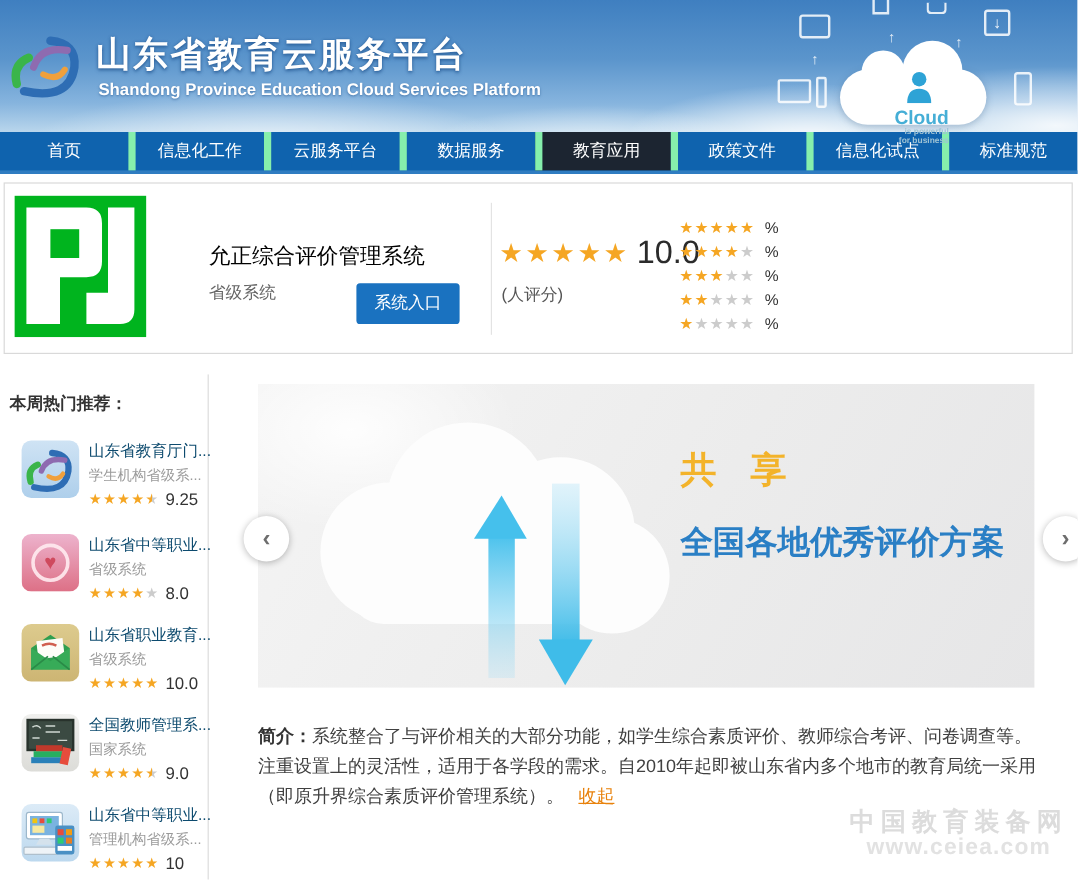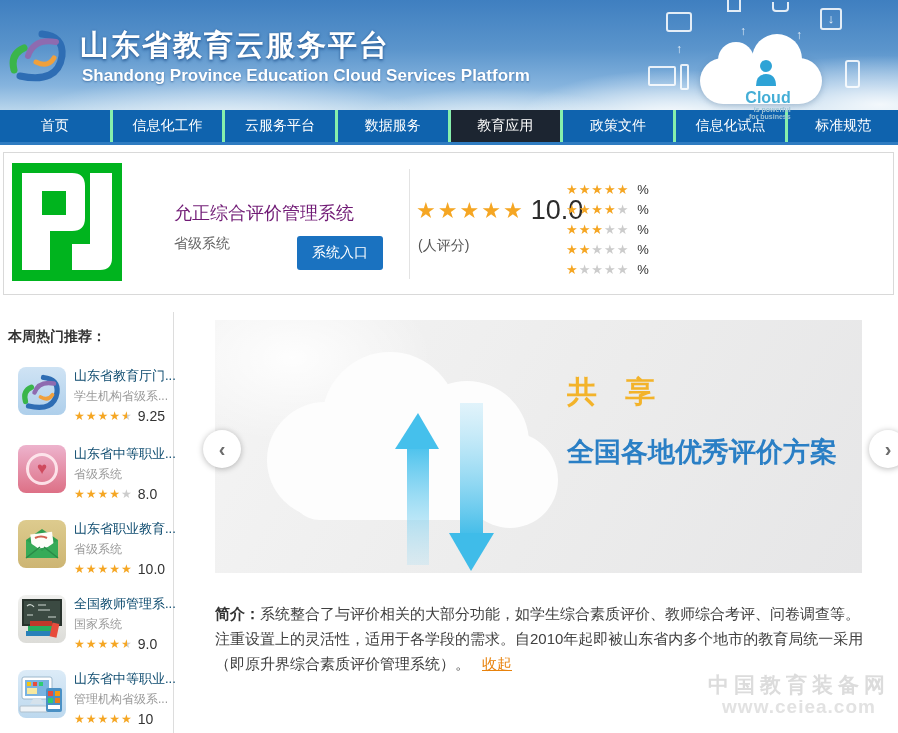--- a/index.html
+++ b/index.html
@@ -19,21 +19,21 @@
       linear-gradient(180deg,#3f7fc0 0%,#5b95cc 45%,#86b4de 78%,#b9d6ec 100%);
   }
   .logo-block { position:absolute; left:8px; top:20px; width:420px; height:75px; cursor:pointer; }
   .logo-swirl { position:absolute; left:0; top:4px; }
   .header-title {
     position:absolute; left:72px; top:6px; font-size:29px; font-weight:bold; color:#fff;
     letter-spacing:2px; text-shadow:0 2px 3px rgba(25,75,135,.65), 0 0 2px rgba(25,75,135,.5);
     white-space:nowrap;
   }
   .header-subtitle {
-    position:absolute; left:74px; top:46px; font-size:17px; font-weight:bold; color:#fff;
+    position:absolute; left:74px; top:46px; font-size:14px; font-weight:bold; color:#fff;
     text-shadow:0 1px 2px rgba(25,75,135,.6); white-space:nowrap;
   }
   .deco { position:absolute; border:2px solid rgba(255,255,255,.85); }
   .deco-tablet   { left:666px; top:12px;  width:26px; height:20px; border-radius:3px; }
   .deco-monitor  { left:648px; top:66px;  width:28px; height:20px; border-radius:2px; }
   .deco-tower    { left:680px; top:64px;  width:9px;  height:26px; border-radius:2px; }
   .deco-calc     { left:727px; top:0;     width:14px; height:12px; border-top:none; }
   .deco-download { left:820px; top:8px;   width:22px; height:22px; border-radius:3px;
                    color:rgba(255,255,255,.9); font-size:13px; text-align:center; line-height:18px; }
   .deco-phone    { left:845px; top:60px;  width:15px; height:28px; border-radius:3px; }
@@ -53,31 +53,31 @@
   .cloud-badge .ctext { position:relative; z-index:2; margin-left:4px; line-height:1; }
   .ctext .l1 { color:#45aed6; font-weight:bold; font-size:16px; }
   .ctext .l2, .ctext .l3 { color:#9fc3d4; font-size:7px; font-weight:bold; text-align:right; }
   
   .nav {
     position:absolute; left:0; top:110px; width:898px; height:35px;
     background:var(--nav-blue,#0f63ae); display:flex; border-bottom:3px solid #2f7cc1;text-align:right;
   }
   .nav-item {
     flex:1; display:flex; align-items:center; justify-content:center;
-    color:#fff; font-size:14px; cursor:pointer; border-left:3px solid #86efac;
+    color:#fff; font-size:14px; cursor:pointer; border-left:6px solid #86efac;
   }
   .nav-item:first-child { border-left:none; }
   .nav-item.active { background:var(--nav-active,#1c2531); }
   
   .app-card {
     position:absolute; left:3px; top:152px; width:891px; height:143px;
     background:#fff; border:1px solid #d9d9d9;
   }
   .pj-logo { position:absolute; left:8px; top:10px; }
-  .app-name { position:absolute; left:170px; top:48px; font-size:18px; color:#701a75; }
+  .app-name { position:absolute; left:170px; top:48px; font-size:18px; color:#000000; }
   .app-level { position:absolute; left:170px; top:82px; font-size:14px; color:#666; }
   .entry-btn {
     position:absolute; left:293px; top:83px; background:var(--accent-blue,#1a72c0); color:#fff;
     font-size:14px; padding:8px 15px; border:none; border-radius:3px; cursor:pointer;
     font-family:inherit;
   }
   .vdivider { position:absolute; left:405px; top:16px; width:1px; height:110px; background:#e3e3e3; }
   .score-row { position:absolute; left:412px; top:42px; display:flex; align-items:center; }
   .score-row .stars { font-size:22px; letter-spacing:2px; }
   .score-num { font-size:27px; color:#2b2b2b; margin-left:6px; }

